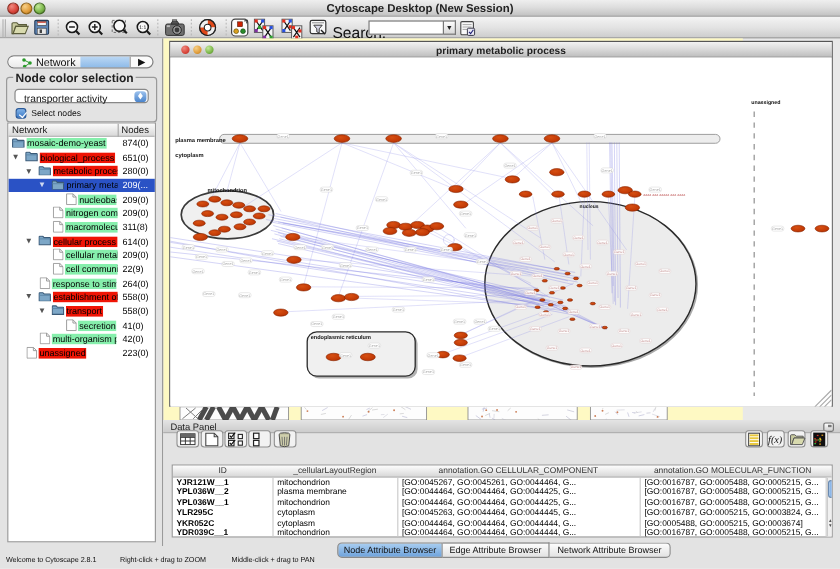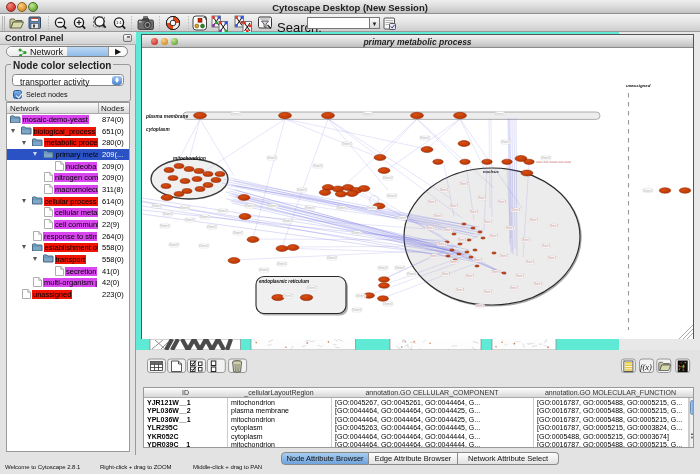--- a/index.html
+++ b/index.html
@@ -5,21 +5,21 @@
 #root { position:relative; width:700px; height:474px;border-radius:22px; }
 .titlebar { position:absolute; left:0; top:0; width:700px; height:14px;
   background:linear-gradient(#efefef,#dcdcdc 50%,#c2c2c2); border-bottom:1px solid #8f8f8f; }
 .tl { position:absolute; top:2px; width:10px; height:10px; border-radius:50%; }
 .title { position:absolute; top:1.5px; width:700px; text-align:center; font-size:9.5px; font-weight:bold; color:#222; }
 .toolbar { position:absolute; left:0; top:14px; width:700px; height:18px;
   background:linear-gradient(#f4f4f4,#e2e2e2 55%,#cdcdcd); border-bottom:1px solid #9a9a9a; }
 .searchlbl { position:absolute; left:277px; top:6px; font-size:13px; color:#111; }
 .searchfield { position:absolute; left:307px; top:2.5px; width:63px; height:12px; background:#fff; border:1px solid #777; }
 .searcharrow { position:absolute; left:370px; top:2.5px; width:10px; height:12px; background:linear-gradient(#fdfdfd,#d8d8d8); border:1px solid #777; border-left:none; font-size:6px; color:#222; text-align:center; line-height:12px; }
-.desktop { position:absolute; left:136px; top:32px; width:483px; height:318px; background:#5eead4;font-style:italic; }
+.desktop { position:absolute; left:136px; top:32px; width:483px; height:318px; background:#fef9c3; }
 .netwin { position:absolute; left:5px; top:2px; width:553px; height:305px; background:#fff; border:1px solid #555; }
 .nwtitle { position:absolute; left:0; top:0; width:551px; height:13px; background:linear-gradient(#f2f2f2,#dadada 50%,#bfbfbf); border-bottom:1px solid #8a8a8a; }
 .nwtl { position:absolute; top:3px; width:7px; height:7px; border-radius:50%; }
 .nwtitletext { position:absolute; top:1.5px; width:100%; text-align:center; font-size:8.5px; font-weight:bold; color:#222; }
 .nwcanvas { position:absolute; left:0; top:13px; width:551px; height:291px; background:#fff; }
 .ctrl { position:absolute; left:0; top:32px; width:136px; height:423px; background:#e3e3e3; border-right:1px solid #9a9a9a; }
 .ctrlhead { position:absolute; left:0; top:0; width:136px; height:13px; background:linear-gradient(#ececec,#d2d2d2); border-bottom:1px solid #b0b0b0; }
 .ctrlhead span { position:absolute; left:5px; top:1px; font-size:9px; font-weight:bold; color:#222; }
 .floaticon { position:absolute; width:9px; height:8px; border:1px solid #777; border-radius:2px; background:linear-gradient(#fff,#ccc); }
 .floaticon:before { content:""; position:absolute; right:1px; top:1px; width:3px; height:2px; background:#777; }
@@ -41,21 +41,21 @@
 .treehead .h2 { position:absolute; left:94px; top:0.5px; }
 .treehead .div { position:absolute; left:90.5px; top:0; width:1px; height:10.5px; background:#aaa; }
 .treebody { position:absolute; left:0; top:10.5px; width:100%; height:339px; }
 .trow { position:absolute; left:0; width:124px; height:11.65px; font-size:7.5px; color:#000; }
 .trow.sel { background:#2a52c5; }
 .tri { position:absolute; top:3.8px; width:0; height:0; border-left:2.9px solid transparent; border-right:2.9px solid transparent; border-top:4px solid #555; }
 .trow.sel .tri { border-top-color:#cfd8f0; }
 .ticon { position:absolute; }
 .tlabel { position:absolute; top:1.6px; overflow:hidden; white-space:nowrap; }
 .hl { padding:0 1px; }
-.hlg { background:#d946ef; }
+.hlg { background:#86efac; }
 .hlr { background:#ef1405; }
 .tnum { position:absolute; left:95px; top:1.6px; }
 .datapanel { position:absolute; left:136px; top:350px; width:564px; height:105px; background:#e3e3e3; }
 .dphead { position:absolute; left:0; top:0; width:564px; height:11px; background:linear-gradient(#e4e4e4,#cccccc); border-bottom:1px solid #b0b0b0; }
 .dphead span { position:absolute; left:6px; top:1px; font-size:7.8px; color:#222; }
 .dtable { position:absolute; left:7px; top:37px; width:551px; height:61px; background:#fff; border:1px solid #999; overflow:hidden; font-size:7px; }
 .dhead { position:absolute; left:0; top:0; width:100%; height:10px; background:linear-gradient(#fdfdfd,#d8d8d8); border-bottom:1px solid #aaa; color:#333; }
 .dhead span { position:absolute; top:1px; text-align:center; }
 .drow { position:absolute; left:0; width:100%; height:8.5px; color:#000; }
 .c1 { position:absolute; left:3px; width:80px; font-weight:bold; }
@@ -700,24 +700,20 @@
 <rect x="333" y="256.1" width="10" height="3.8" rx="1.9" fill="#fff" stroke="#e0caca" stroke-width="0.4" opacity="0.9"></rect>
             <text x="338" y="259" font-size="2.9" fill="#c49090" text-anchor="middle">Gene1</text>
 <line x1="537" y1="291" x2="551" y2="277" stroke="#aaa" stroke-width="1"></line>
 <line x1="541" y1="291" x2="551" y2="281" stroke="#aaa" stroke-width="1"></line>
 <line x1="545" y1="291" x2="551" y2="285" stroke="#aaa" stroke-width="1"></line>
 </svg>
         </div>
  </div>
 </div>
 <div class="ctrl">
- <div class="ctrlhead">
-        <span>Control Panel</span>
-        <div class="floaticon" style="right:4px;top:2px"></div>
-      </div>
  <div class="tabs">
   <div class="seg" style="left:0;width:60px;background:linear-gradient(#fdfdfd,#e6e6e6)">
     <svg width="9" height="9" viewBox="0 0 9 9" style="position:absolute;left:11px;top:1px">
             <circle cx="2" cy="2" r="1.5" fill="#2a9a2a"></circle>
             <circle cx="7" cy="4.5" r="1.5" fill="#2a9a2a"></circle>
             <circle cx="2.5" cy="7.5" r="1.5" fill="#2a9a2a"></circle>
             <path d="M2 2 L7 4.5 L2.5 7.5" stroke="#2a9a2a" stroke-width="0.8" fill="none"></path>
           </svg>
     <span style="position:absolute;left:23px;top:0.5px">Network</span>
         </div>
@@ -875,20 +871,24 @@
                 <path d="M0.5 0.5 L5.8 0.5 L8.5 3.2 L8.5 9.5 L0.5 9.5 Z" fill="#fff" stroke="#999" stroke-width="0.8"></path>
                 <path d="M5.8 0.5 L5.8 3.2 L8.5 3.2" fill="none" stroke="#999" stroke-width="0.8"></path>
               </svg></span>
             <span class="tlabel" style="left:25px;max-width:66px"><span class="hl hlr">unassigned</span></span>
             <span class="tnum">223(0)</span>
           </div>
   </div>
  </div>
 </div>
 <div class="datapanel">
+ <div class="dphead">
+        <span>Data Panel</span>
+        <div class="floaticon" style="right:5px;top:1.5px"></div>
+      </div>
  <svg width="564" height="26" viewBox="0 0 564 26" xmlns="http://www.w3.org/2000/svg" style="position:absolute;left:0;top:0">
 <rect x="11.5" y="9" width="18" height="13.5" rx="2.5" fill="#f2f2f2" stroke="#8f8f8f" stroke-width="0.9"></rect>
 <rect x="31.7" y="9" width="18" height="13.5" rx="2.5" fill="#f2f2f2" stroke="#8f8f8f" stroke-width="0.9"></rect>
 <rect x="51.5" y="9" width="18" height="13.5" rx="2.5" fill="#f2f2f2" stroke="#8f8f8f" stroke-width="0.9"></rect>
 <rect x="71.3" y="9" width="18" height="13.5" rx="2.5" fill="#f2f2f2" stroke="#8f8f8f" stroke-width="0.9"></rect>
 <rect x="92.6" y="9" width="18" height="13.5" rx="2.5" fill="#f2f2f2" stroke="#8f8f8f" stroke-width="0.9"></rect>
 <g transform="translate(14.5,11.5)">
           <rect x="0" y="0" width="12" height="9" fill="#fff" stroke="#333" stroke-width="0.8"></rect>
           <line x1="0" y1="3" x2="12" y2="3" stroke="#333" stroke-width="0.8"></line>
           <line x1="0" y1="6" x2="12" y2="6" stroke="#333" stroke-width="0.8"></line>
@@ -1004,19 +1004,19 @@
   </div>
   <div style="position:absolute;left:544.5px;top:10px;width:6.5px;height:51px;background:#f0f0f0;border-left:1px solid #ccc"></div>
   <div style="position:absolute;left:545.5px;top:11.5px;width:5px;height:15px;border-radius:2.5px;background:linear-gradient(90deg,#a8cdf4,#5b92d8);border:0.5px solid #6a8ab0"></div>
   <div style="position:absolute;left:546px;top:43px;font-size:4px;color:#555">▲</div>
   <div style="position:absolute;left:546px;top:47px;font-size:4px;color:#555">▼</div>
  </div>
 </div>
 <div class="tabsrow">
  <div class="stab" style="left:281px;width:88px;border-radius:4px 0 0 4px;background:linear-gradient(#a8cdf0,#6fa3dc)">Node Attribute Browser</div>
  <div class="stab" style="left:369px;width:89px;border-left:none">Edge Attribute Browser</div>
- <div class="stab" style="left:458px;width:101px;border-left:none;border-radius:0 4px 4px 0">Network Attribute Select</div>
+ <div class="stab" style="left:458px;width:101px;border-left:none;border-radius:0 4px 4px 0">Network Attribute Browser</div>
 </div>
 <div class="statusbar">
  <span style="position:absolute;left:5px;top:9px">Welcome to Cytoscape 2.8.1</span>
  <span style="position:absolute;left:100px;top:9px">Right-click + drag to ZOOM</span>
  <span style="position:absolute;left:193px;top:9px">Middle-click + drag to PAN</span>
 </div>
 </div>
 </body></html>

